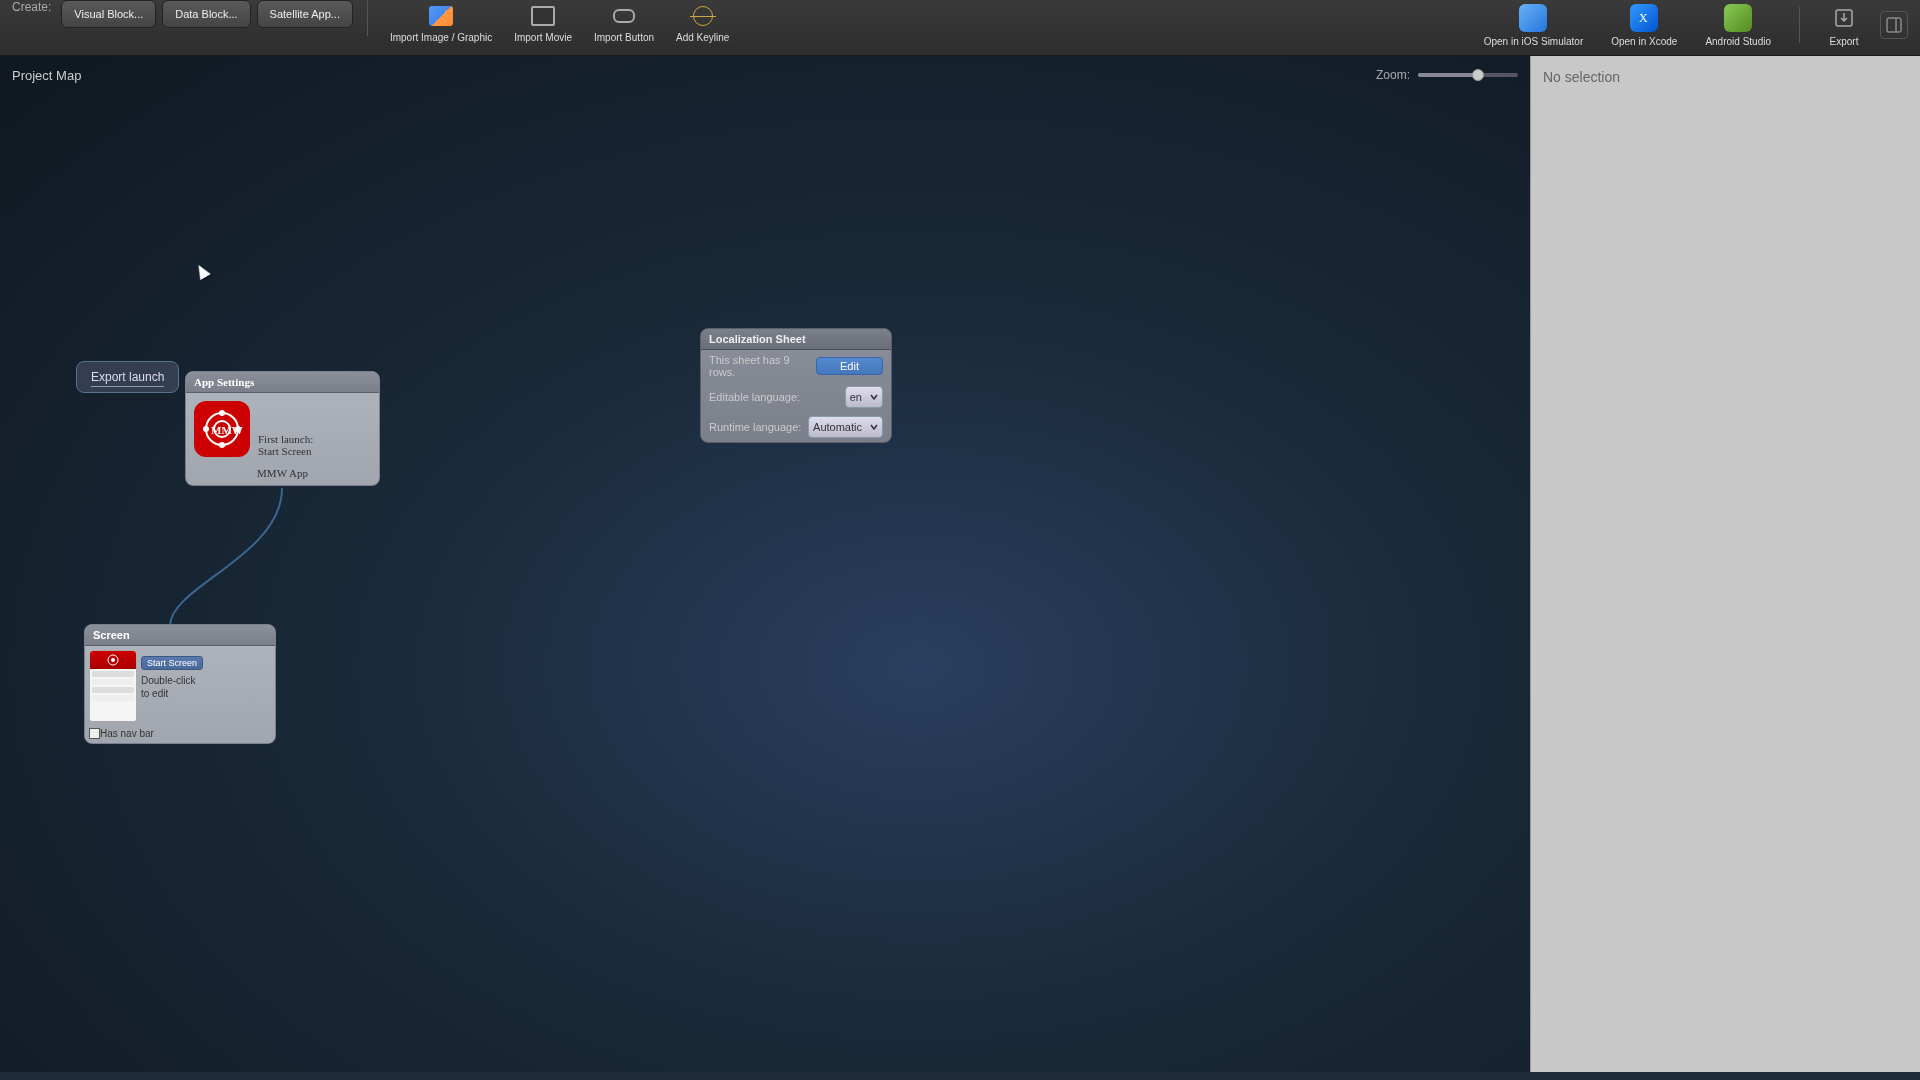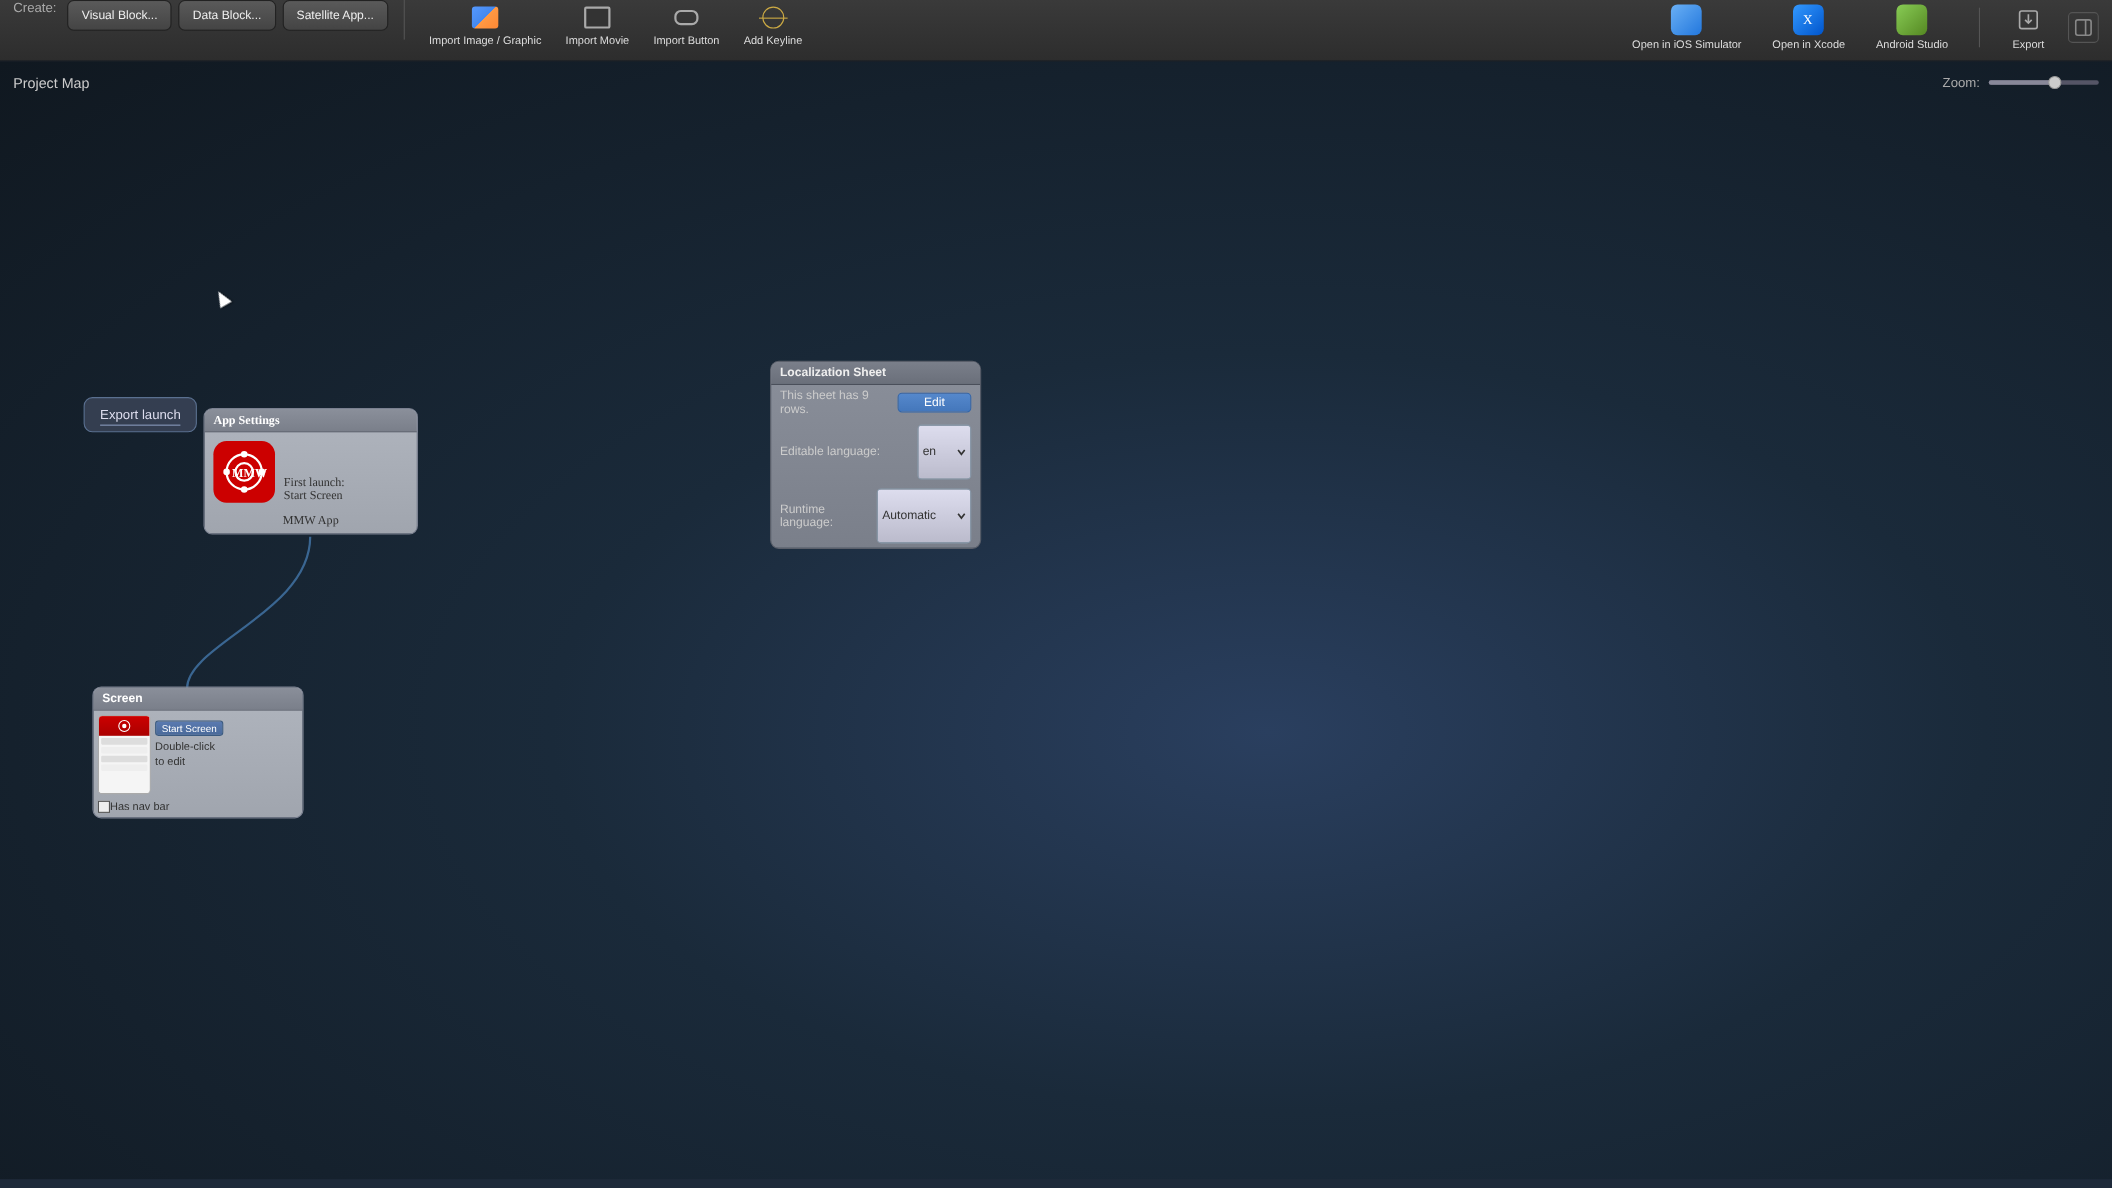--- a/index.html
+++ b/index.html
@@ -329,25 +329,25 @@
       font-size: 11px;
       padding: 2px 23px;
       cursor: pointer;
     }
     #localization-sheet .lang-select {
       background: linear-gradient(180deg, #dde 0%, #bbc 100%);
       border: 1px solid #8899aa;
       border-radius: 4px;
       color: #333;
       font-size: 11px;
-      padding: 18px 4px;
+      padding: 4px 4px;
       cursor: pointer;
       display: flex;
       align-items: center;
-      gap: 19px;
+      gap: 8px;
     }
 
     
     #right-panel {
       width: 390px;
       background: #c8c8c8;
       border-left: 1px solid #999;
       padding: 12px;
     }
     #right-panel .no-selection {
@@ -649,14 +649,17 @@
         </div>
       </div>
       <div class="has-nav-bar">
         <div class="checkbox-small"></div>
         <span>Has nav bar</span>
       </div>
     </div>
 
   </div>
 
+  <div id="right-panel">
+    <span class="no-selection">No selection</span>
+  </div>
 
 </div>
 
 </body></html>

